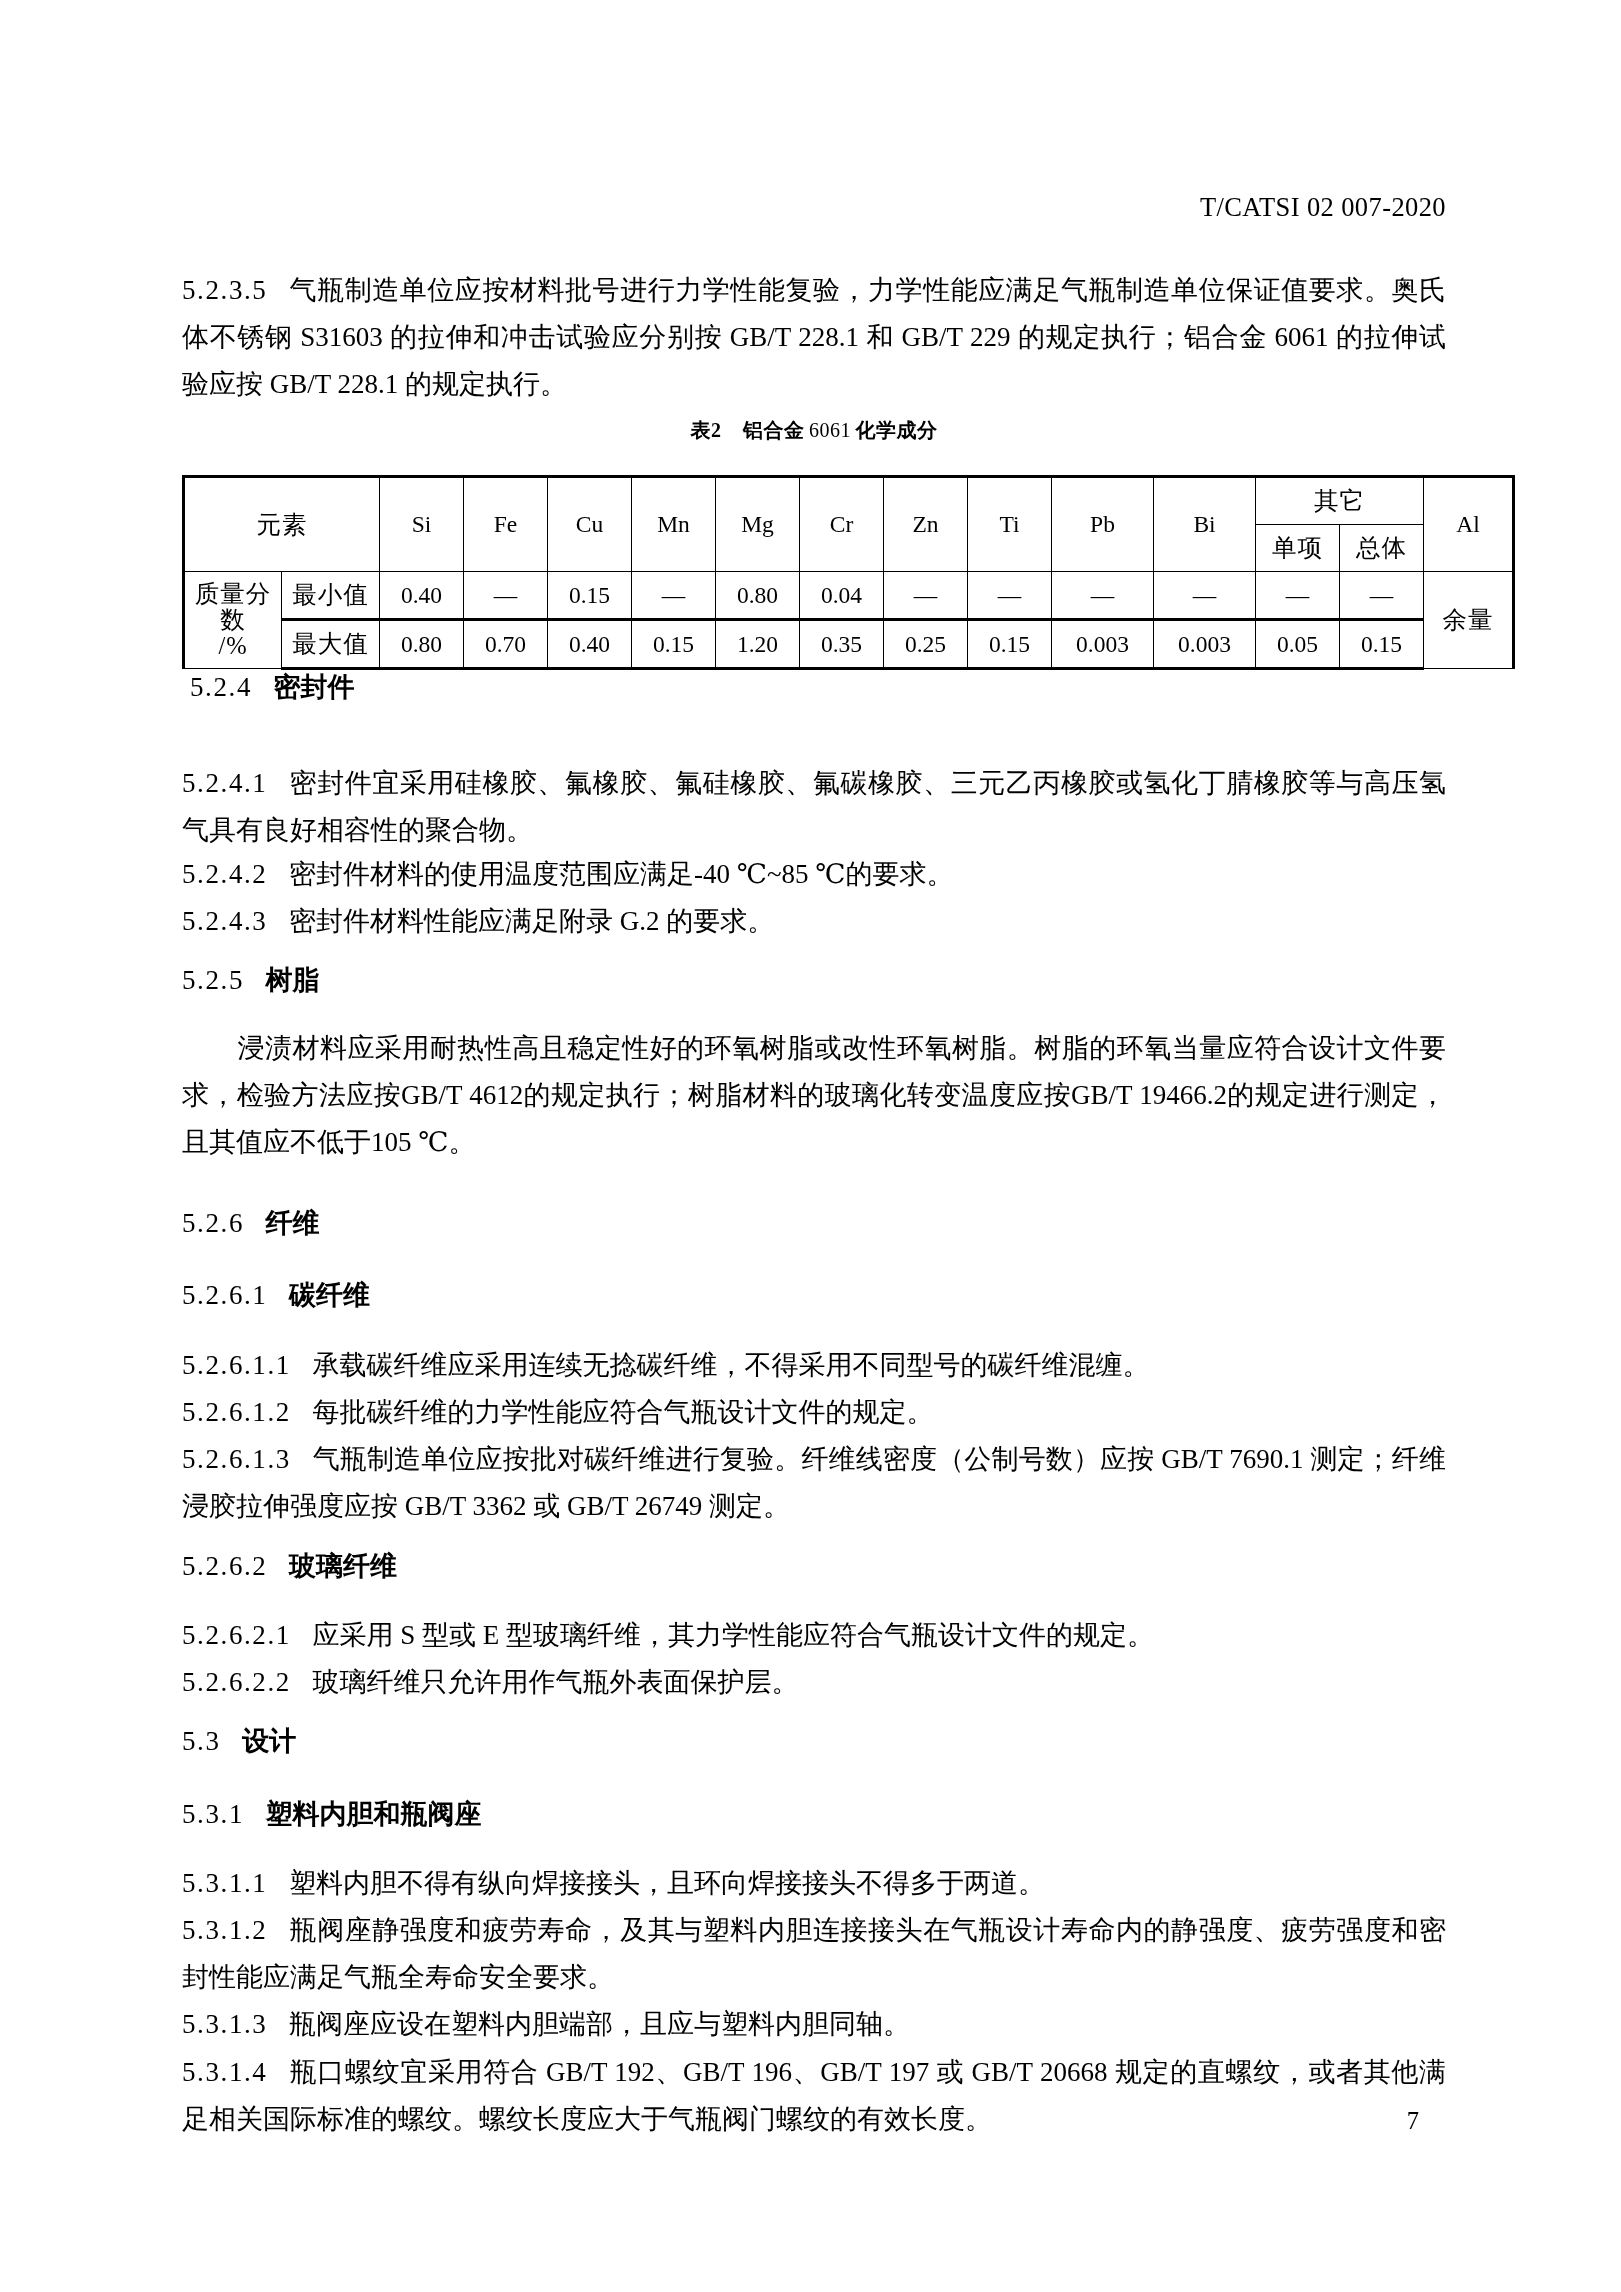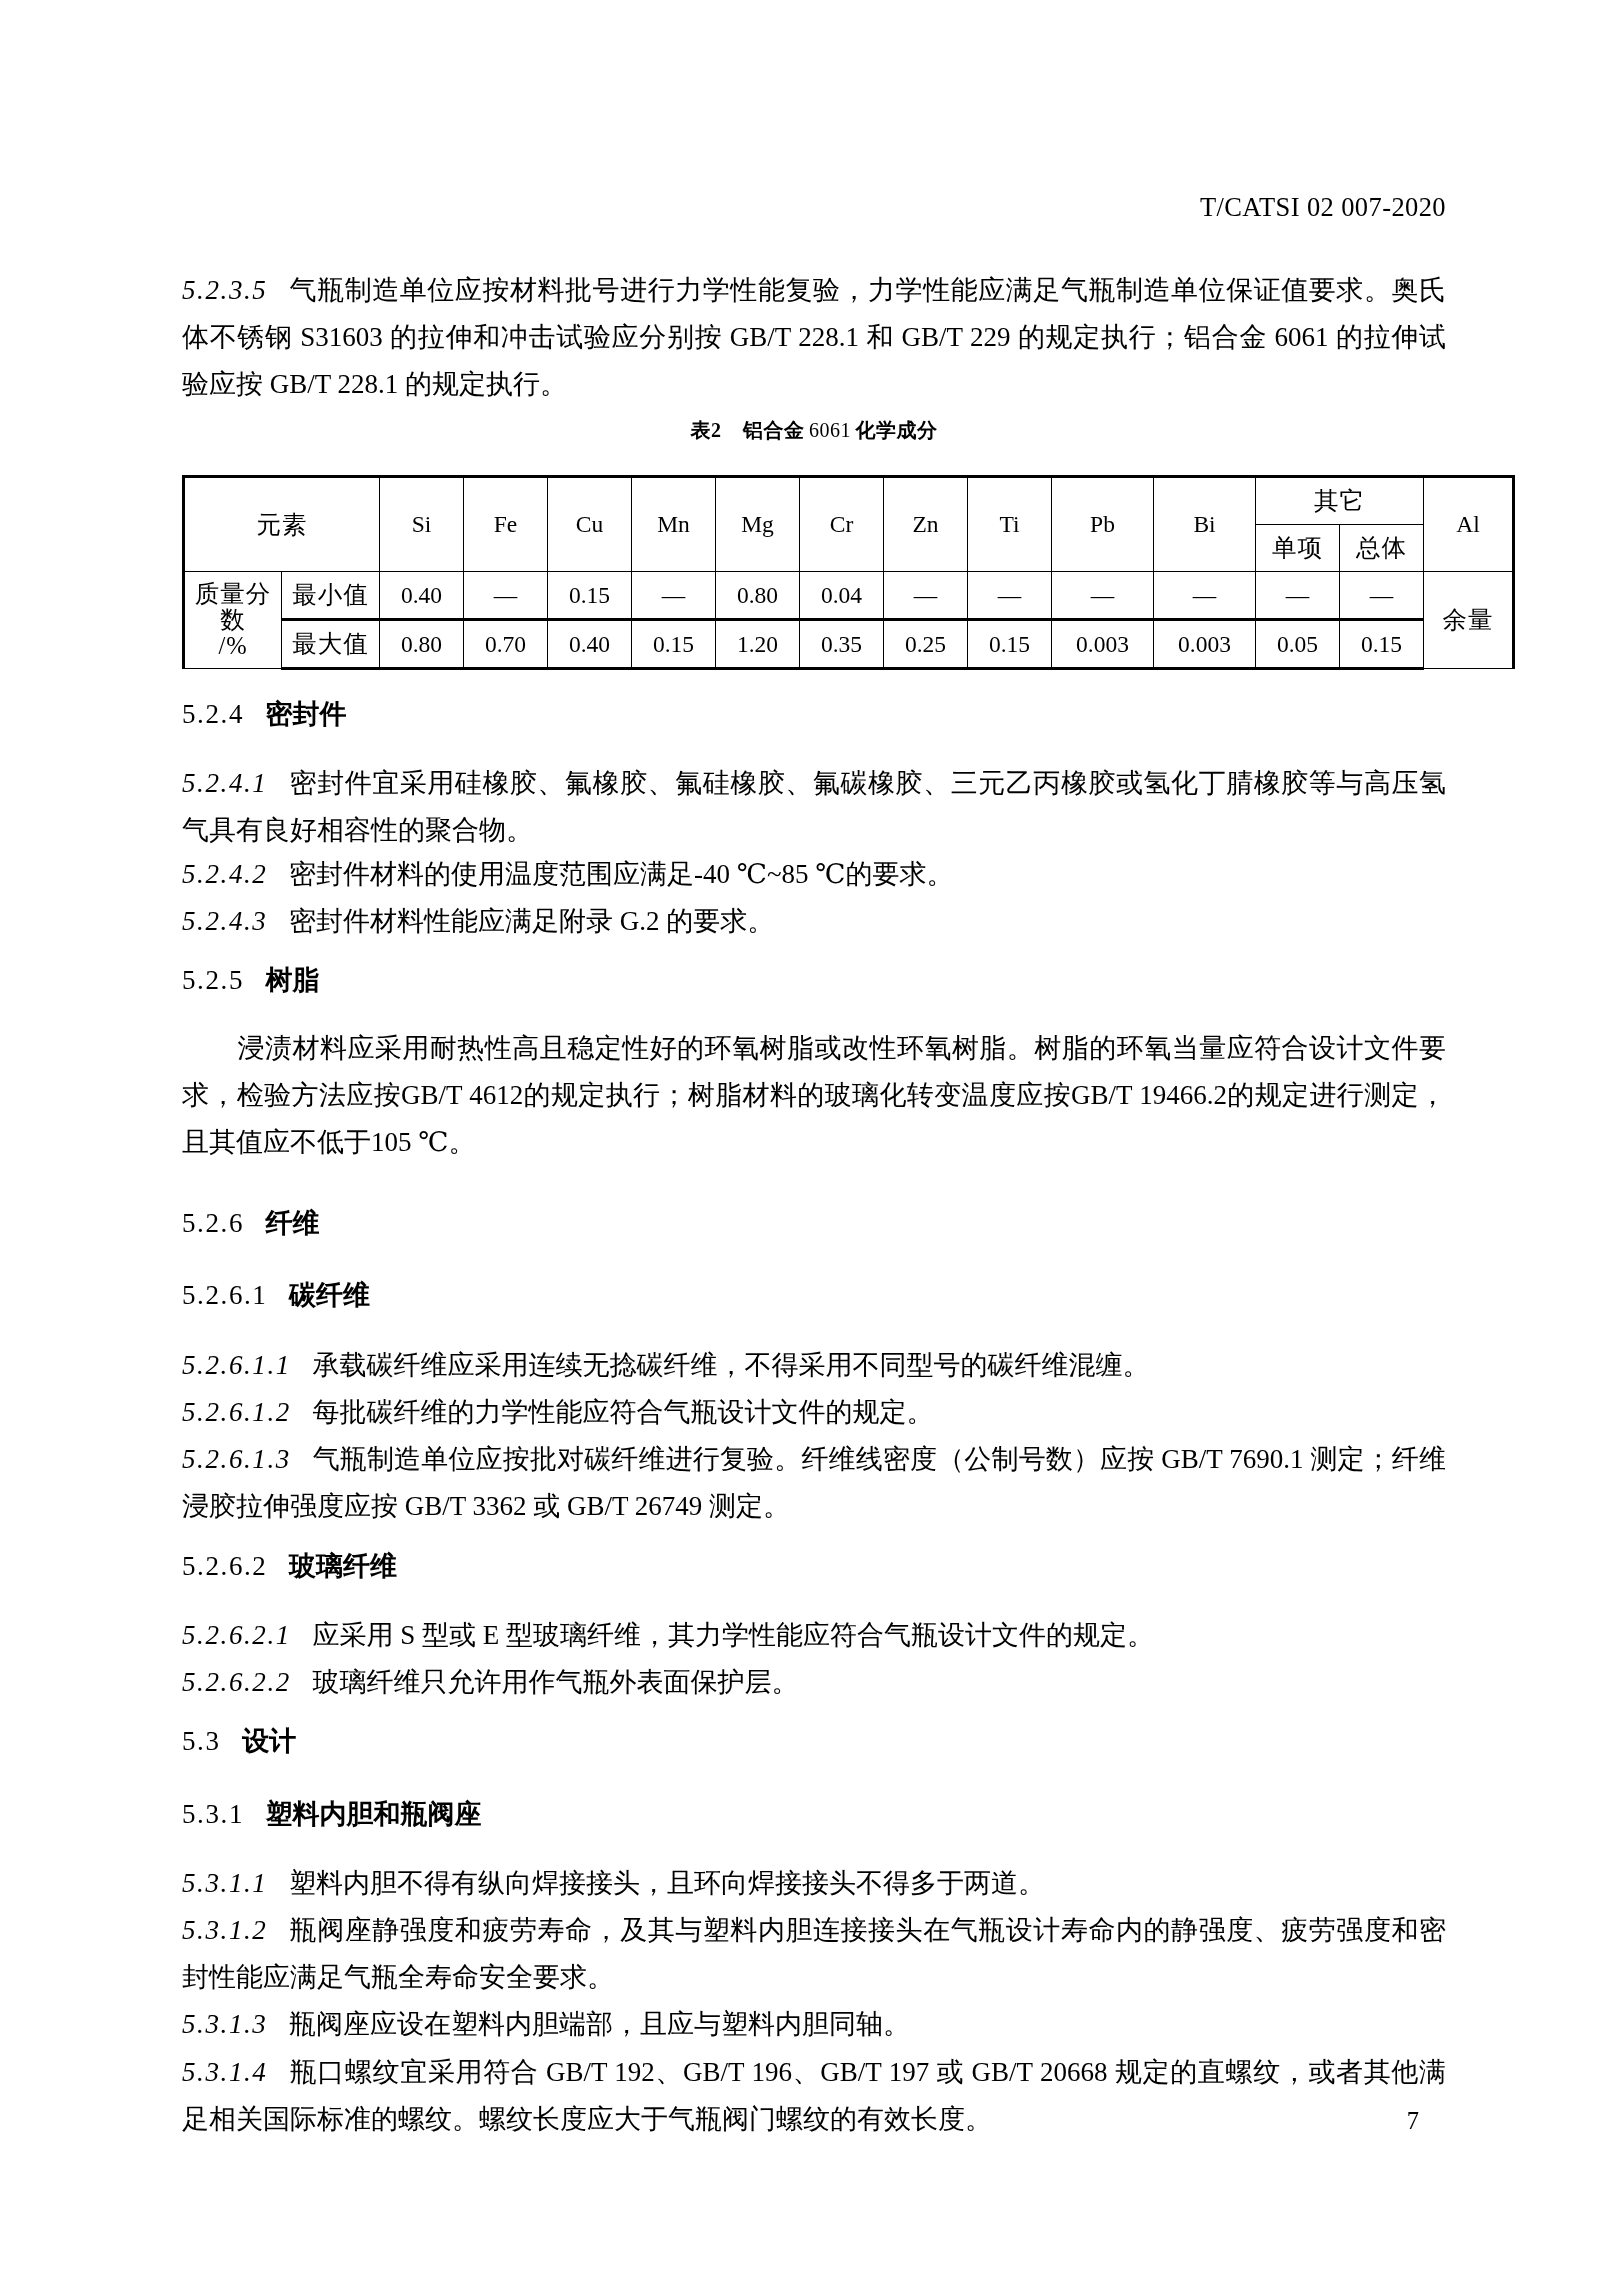--- a/index.html
+++ b/index.html
@@ -43,21 +43,20 @@
     width: 1264px;
     font-size: 27px;
     line-height: 47px;
     text-align: justify;
     text-justify: inter-ideograph;
   }
   .body-block.nojust { text-align: left; }
 
   .num {
     letter-spacing: 1.6px;
-    font-style: italic;
   }
   .gap-m { display: inline-block; width: 21.6px; }
   .indent-2 { display: inline-block; width: 55px; }
 
   .heading {
     position: absolute;
     left: 0;
     font-size: 27px;
     line-height: 39px;
     font-weight: bold;
@@ -204,21 +203,21 @@
           <td class="outer-bottom">0.25</td>
           <td class="outer-bottom">0.15</td>
           <td class="outer-bottom">0.003</td>
           <td class="outer-bottom">0.003</td>
           <td class="outer-bottom">0.05</td>
           <td class="outer-bottom">0.15</td>
         </tr>
       </tbody>
     </table>
 
-    <div class="heading" style="top: 695px;">
+    <div class="heading" style="top: 668px; margin-left: 8px;">
       <span class="hnum">5.2.4</span><span class="gap-m"></span><span>密封件</span>
     </div>
 
     <div class="body-block" style="top: 760px;">
       <span class="num">5.2.4.1</span><span class="gap-m"></span><span>密封件宜采用硅橡胶、氟橡胶、氟硅橡胶、氟碳橡胶、三元乙丙橡胶或氢化丁腈橡胶等与高压氢气具有良好相容性的聚合物。</span>
     </div>
 
     <div class="body-block nojust" style="top: 851px;">
       <span class="num">5.2.4.2</span><span class="gap-m"></span><span>密封件材料的使用温度范围应满足-40 ℃~85 ℃的要求。</span>
     </div>

